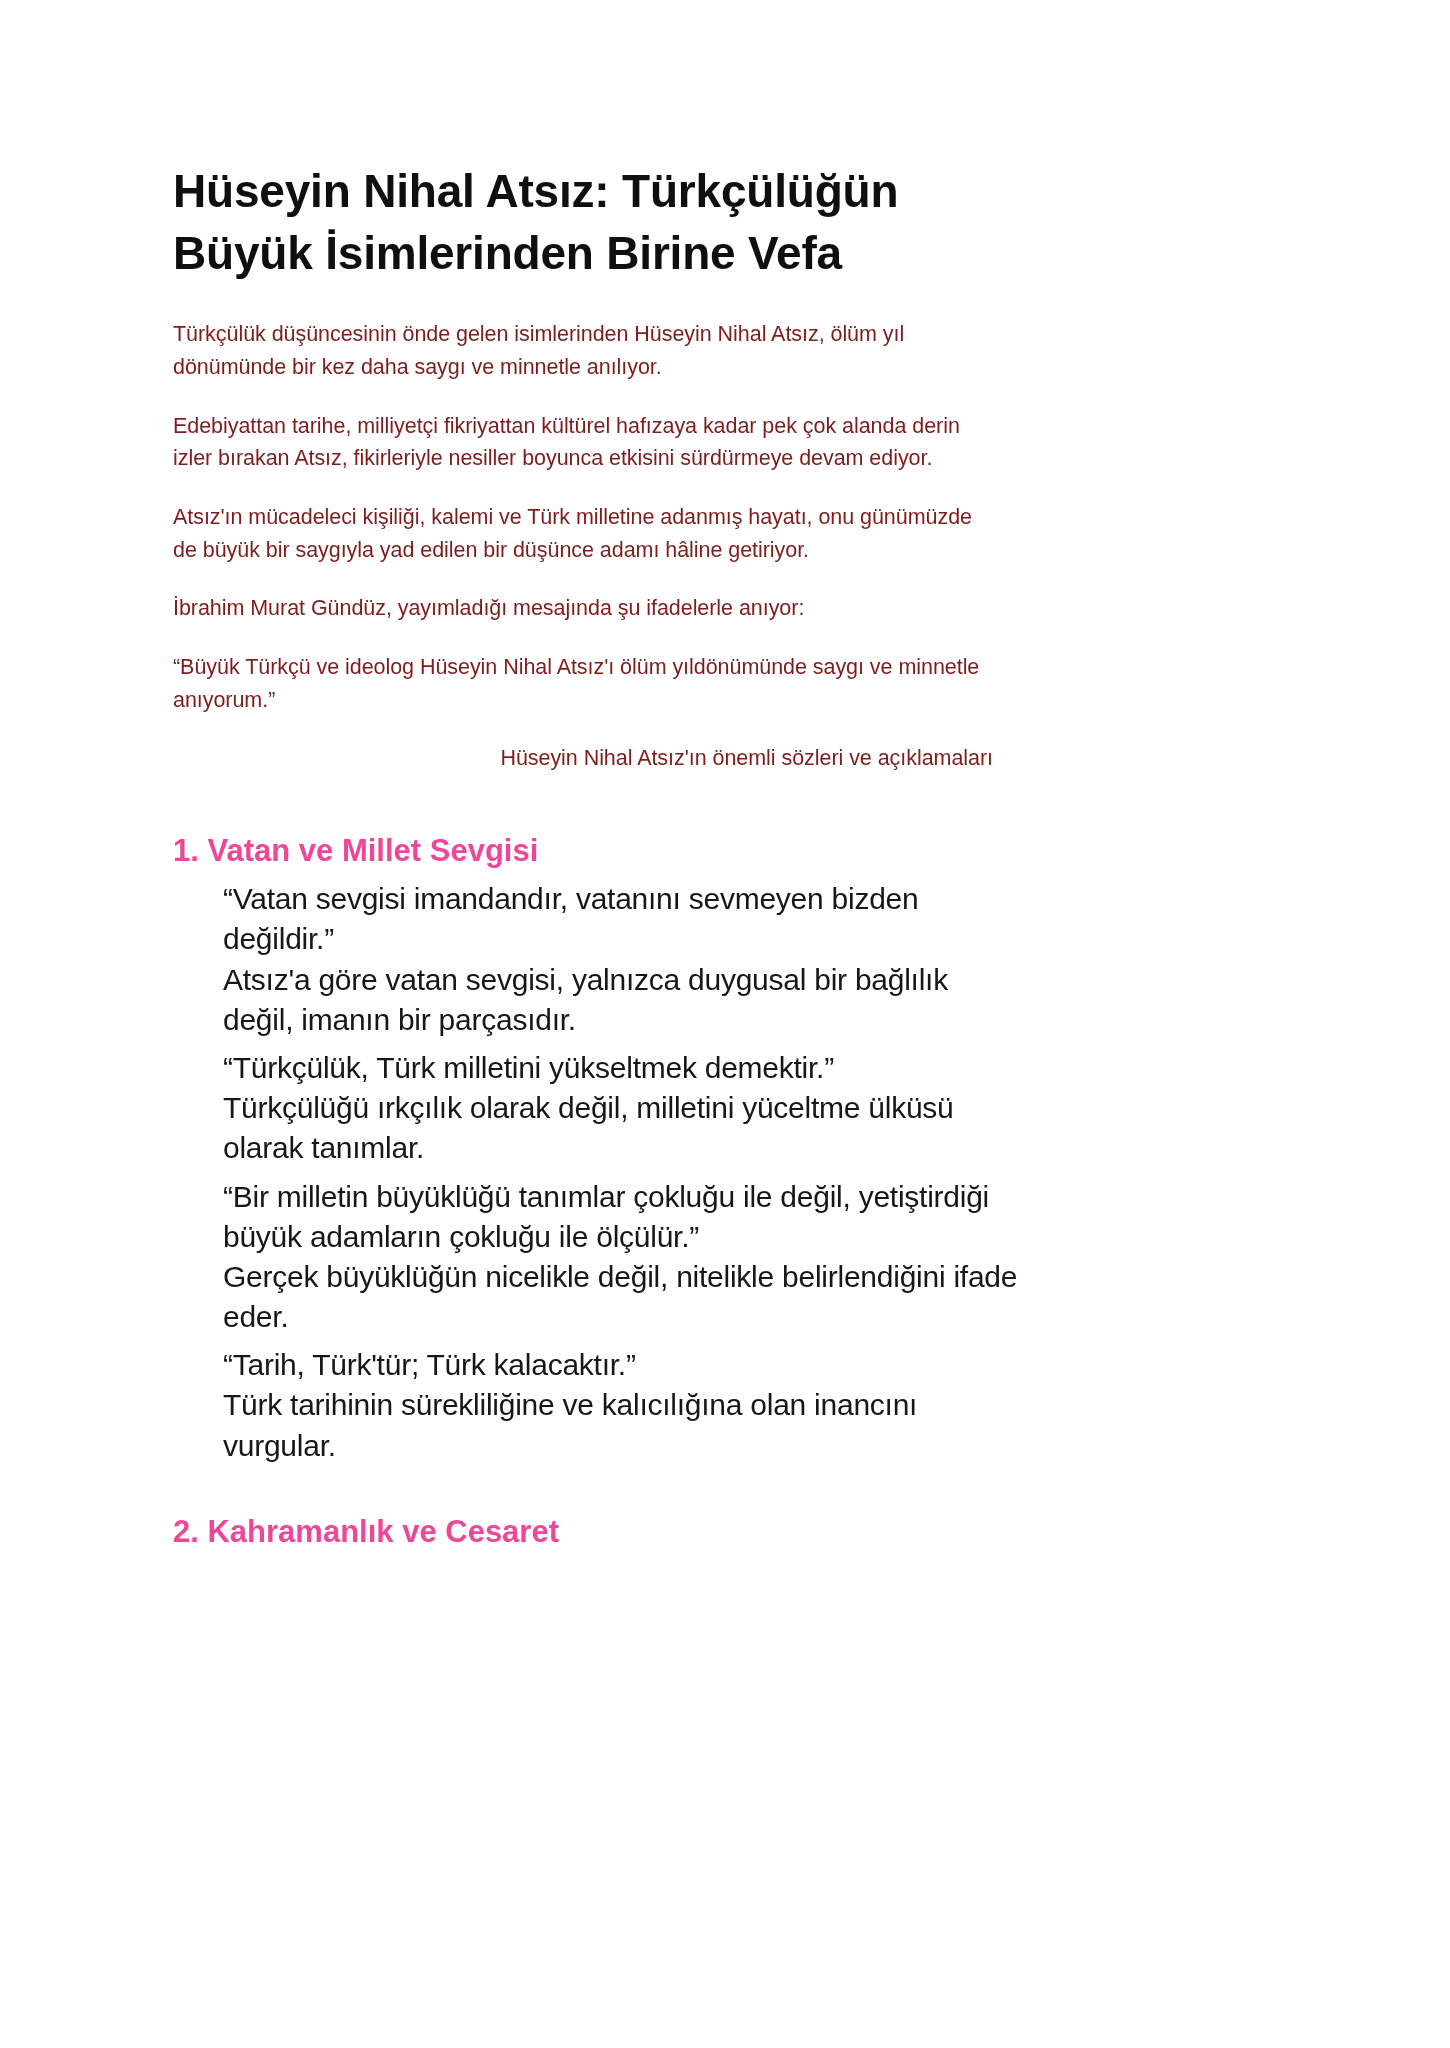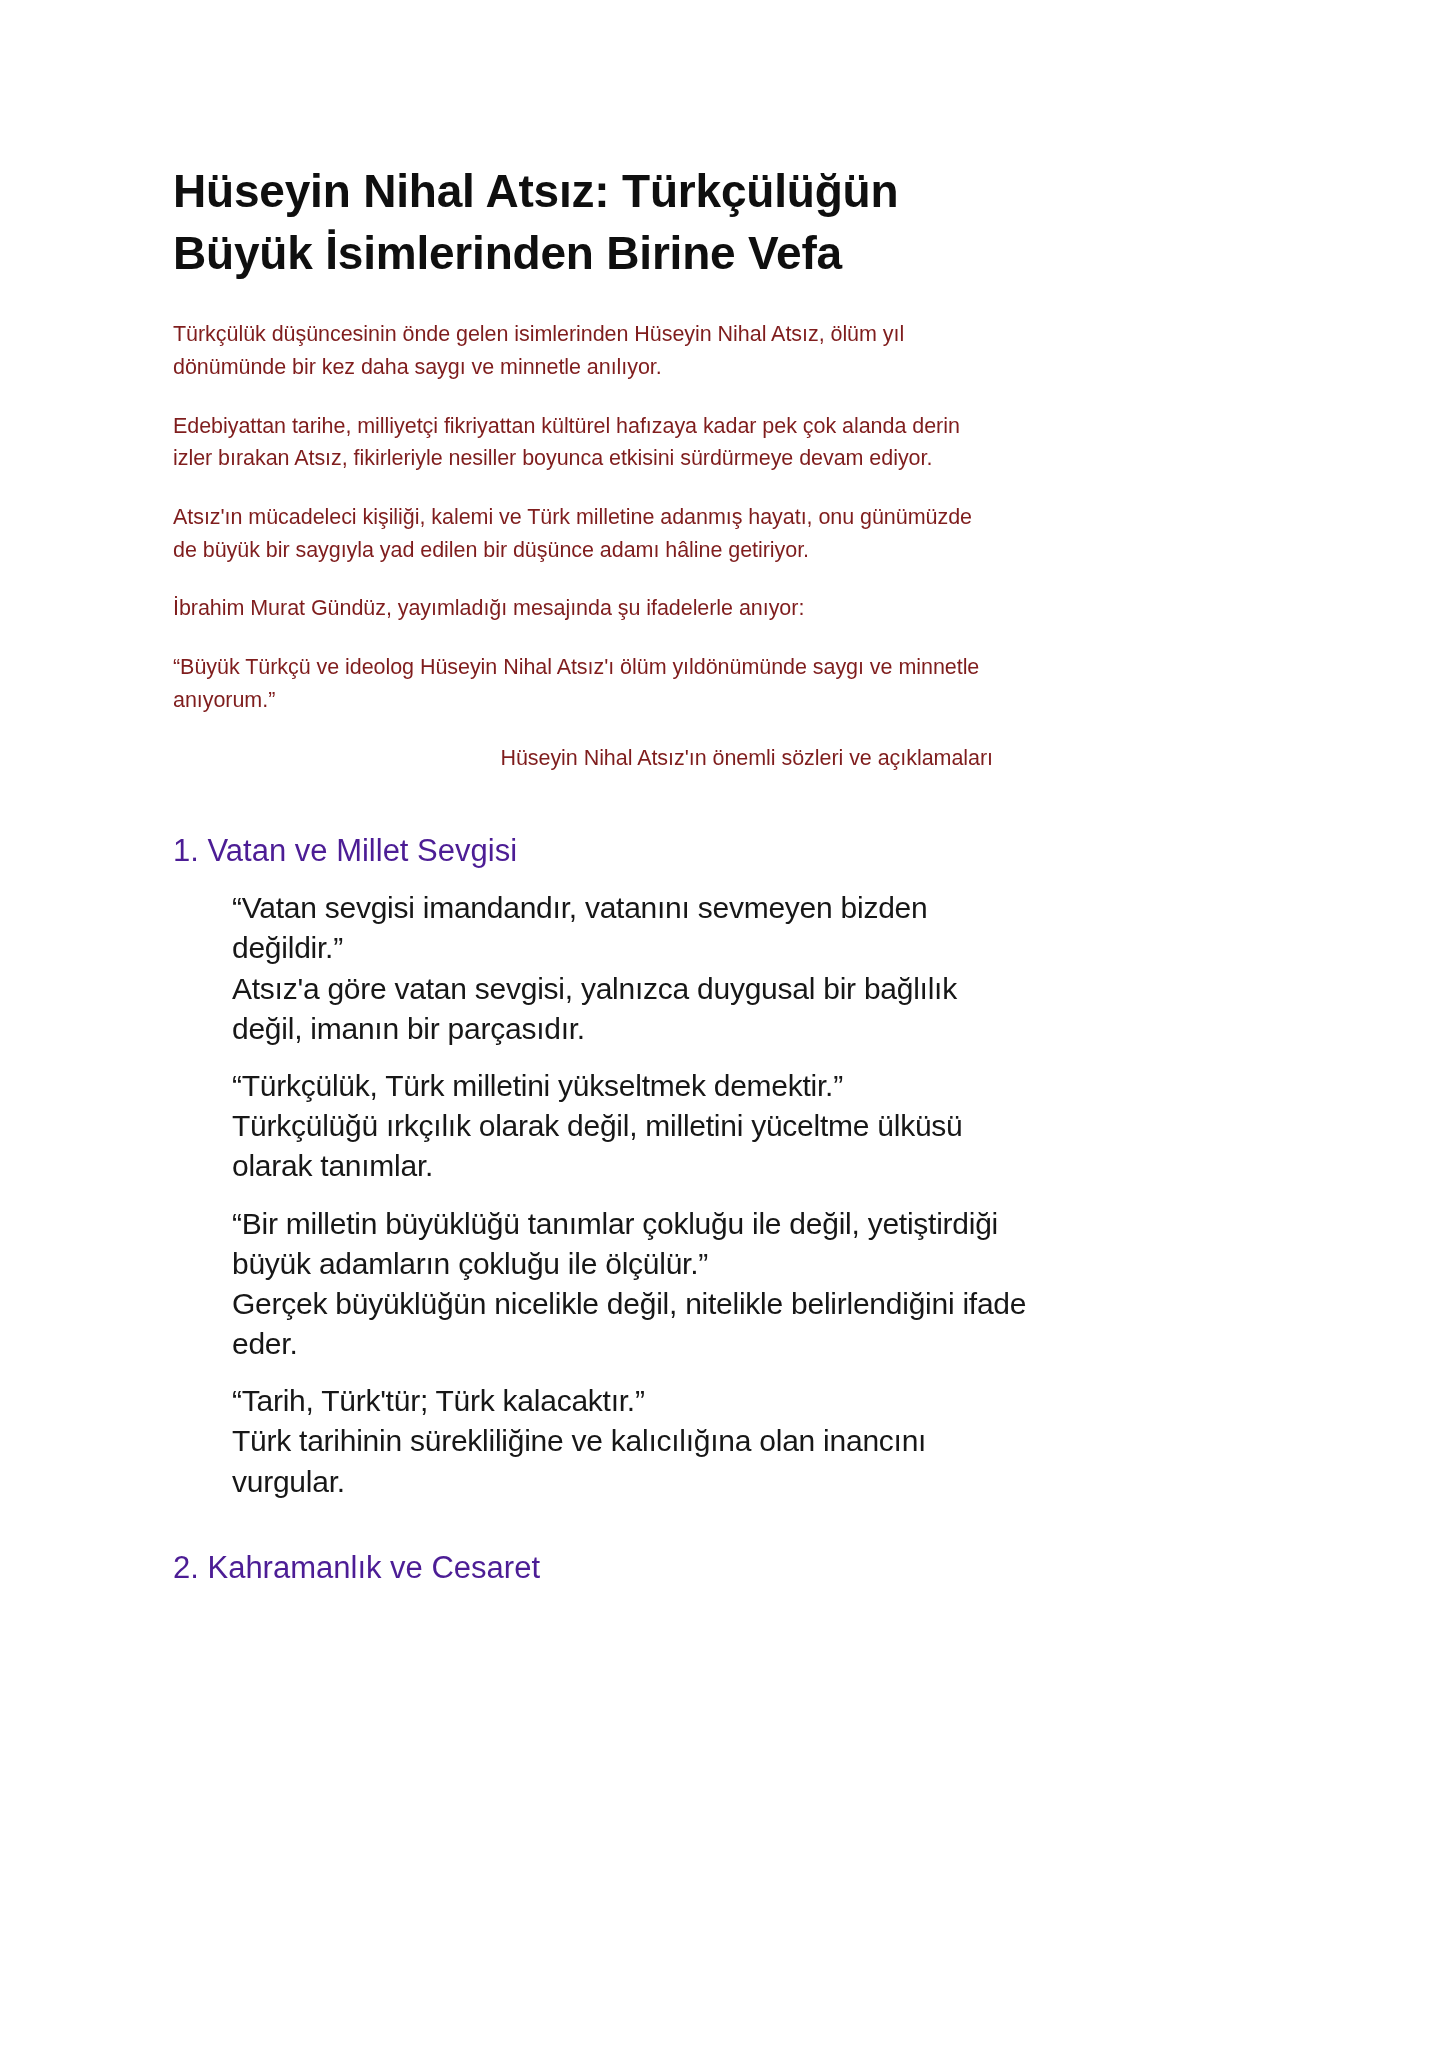--- a/index.html
+++ b/index.html
@@ -39,38 +39,38 @@
     color: #7f1d1d;
     max-width: 820px;
     letter-spacing: -0.05px;
   }
   .body-para:last-of-type {
     margin-bottom: 0;
     text-align: right;
   }
   .section-heading {
     font-size: 31px;
-    font-weight: normal;
+    font-weight: bold;
     line-height: 1.3;
     margin: 56px 0 6px 0;
-    color: #4c1d95;
+    color: #ec4899;
   }
   .section-heading.tight-top {
     margin-top: 46px;
   }
   .quote-list {
     margin: 0;
     padding: 0 0 0 42px;
     list-style: none;
   }
   .quote-block {
     font-size: 30px;
     line-height: 1.34;
     color: #171717;
-    margin: 17px;
+    margin: 8px;
     max-width: 800px;
     letter-spacing: -0.25px;
   }
   .quote-line {
     display: block;
   }
   .explain-line {
     display: block;
   }
 </style>

